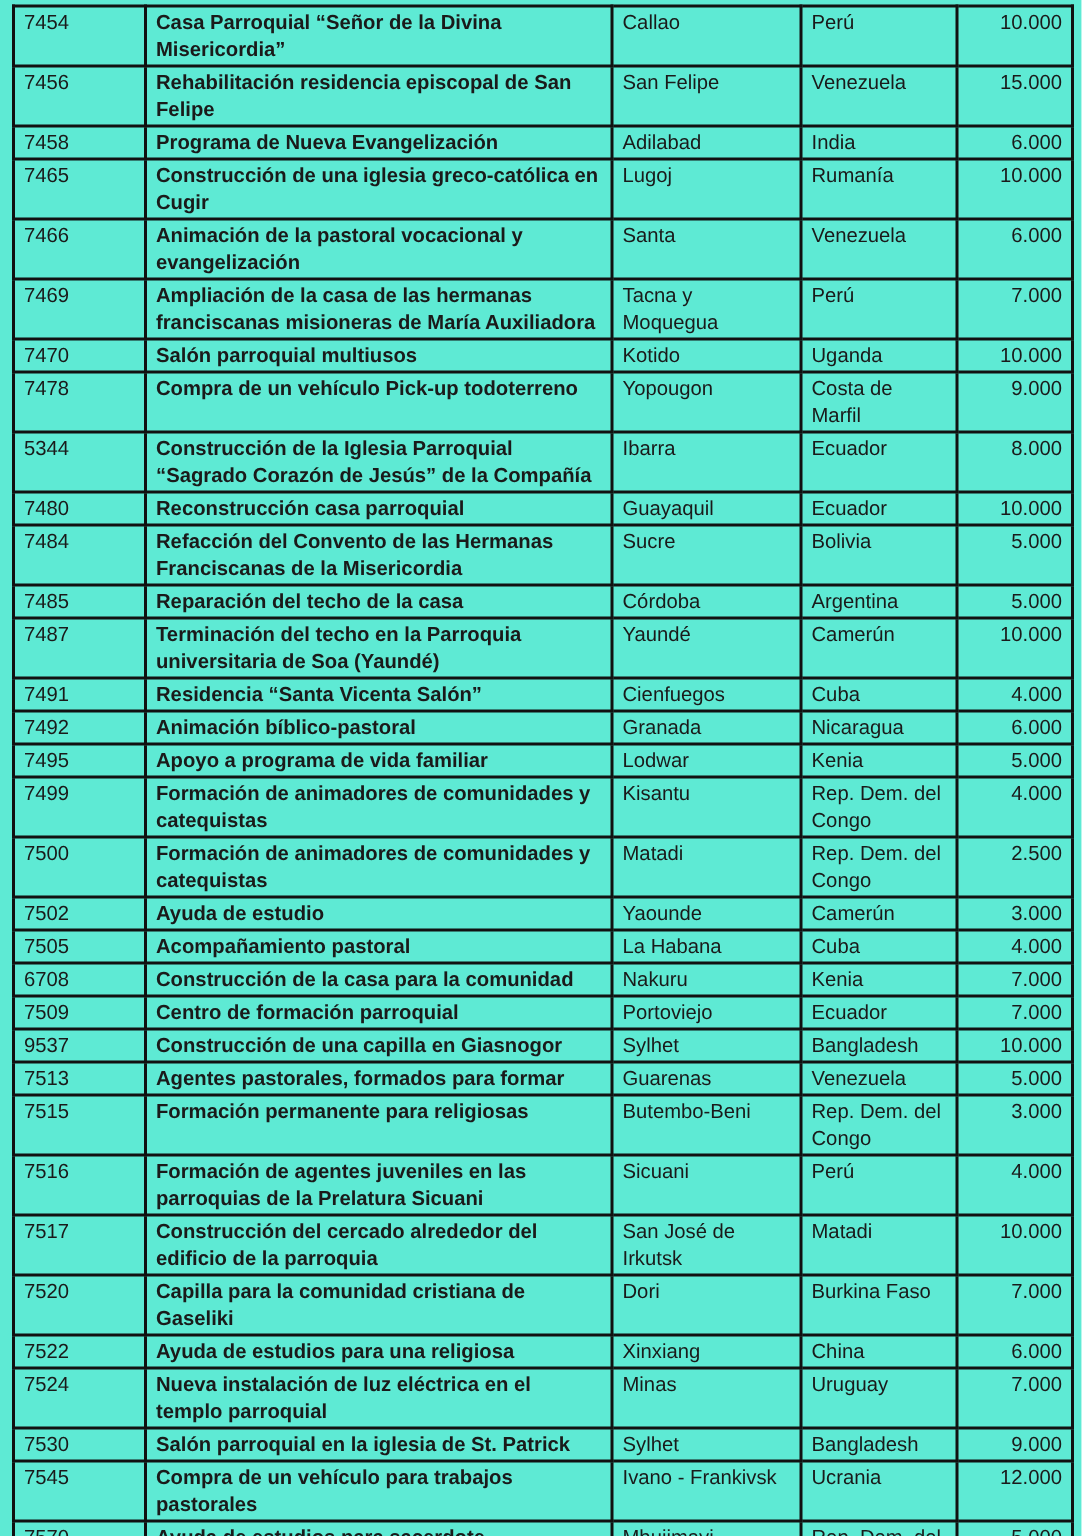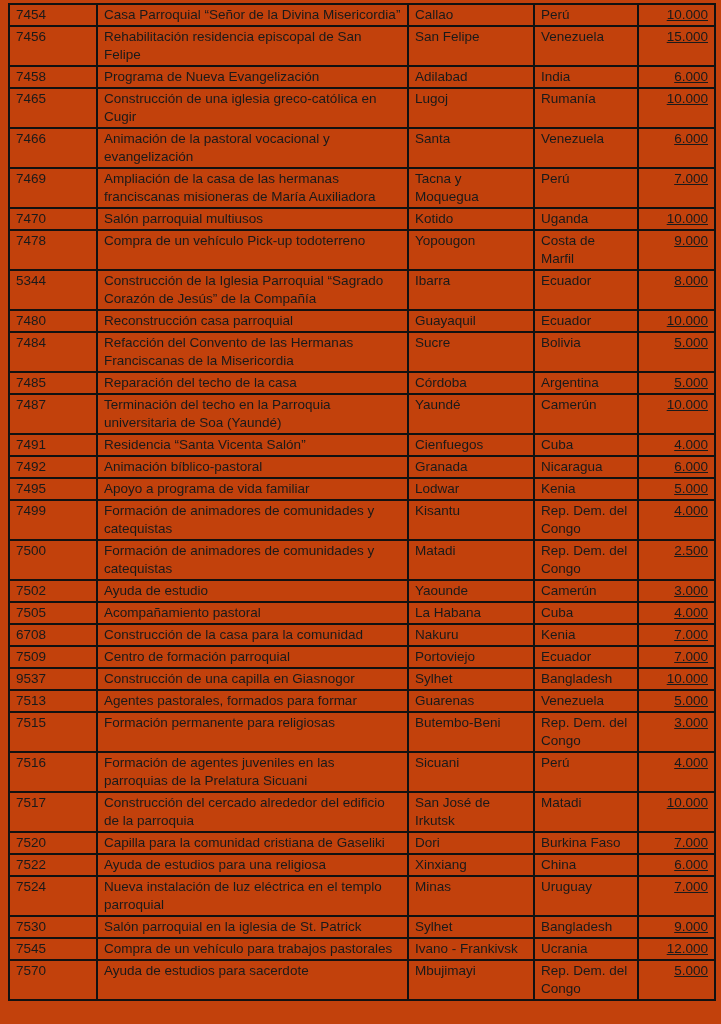--- a/index.html
+++ b/index.html
@@ -3,21 +3,21 @@
 <meta charset="utf-8">
 <style>
   html, body {
     margin: 0;
     padding: 0;
     background: #ffffff;
   }
   .page {
     width: 721px;
     height: 1024px;
-    background: #c2410c;
+    background: #5eead4;
     box-sizing: border-box;
     padding: 3px 7px 0 8px;
     font-family: "Liberation Sans", sans-serif;
     color: #1a1a1a;
     overflow: hidden;
   }
   table.projects {
     border-collapse: collapse;
     table-layout: fixed;
     width: 706px;
@@ -25,24 +25,24 @@
     line-height: 18px;
   }
   table.projects td {
     border: 2px solid #111111;
     vertical-align: top;
     padding: 1px 6px 1px 6px;
     overflow: hidden;
     word-wrap: break-word;
   }
   td.col-id      { padding-left: 10px; }
-  td.col-desc    { padding-left: 8px; }
+  td.col-desc    { padding-left: 8px; font-weight: bold; }
   td.col-city    { padding-left: 8px; }
   td.col-country { padding-left: 8px; }
-  td.col-amount  { text-align: right; padding-right: 8px; text-decoration: underline; }
+  td.col-amount  { text-align: right; padding-right: 8px; }
   col.c-id      { width: 88px; }
   col.c-desc    { width: 311px; }
   col.c-city    { width: 126px; }
   col.c-country { width: 104px; }
   col.c-amount  { width: 77px; }
 </style>
 </head>
 <body>
 
 <div class="page">

